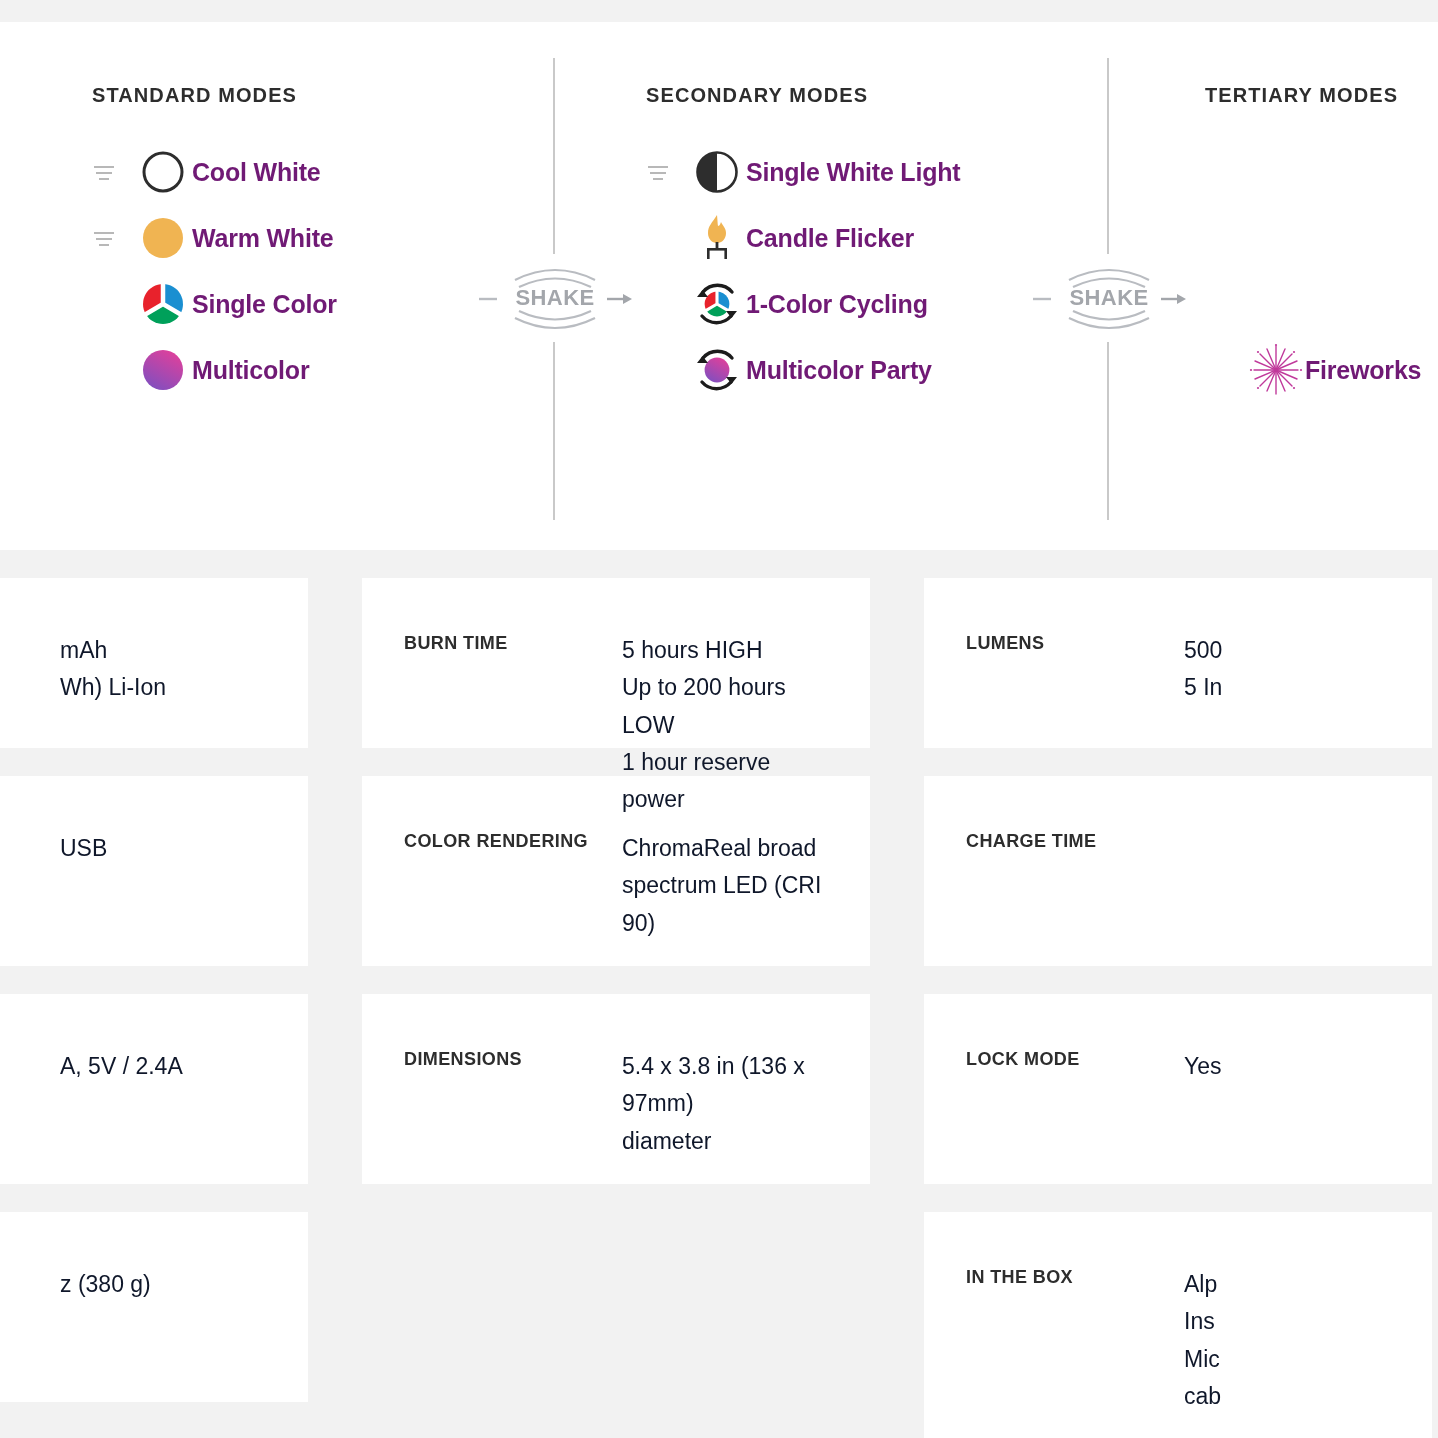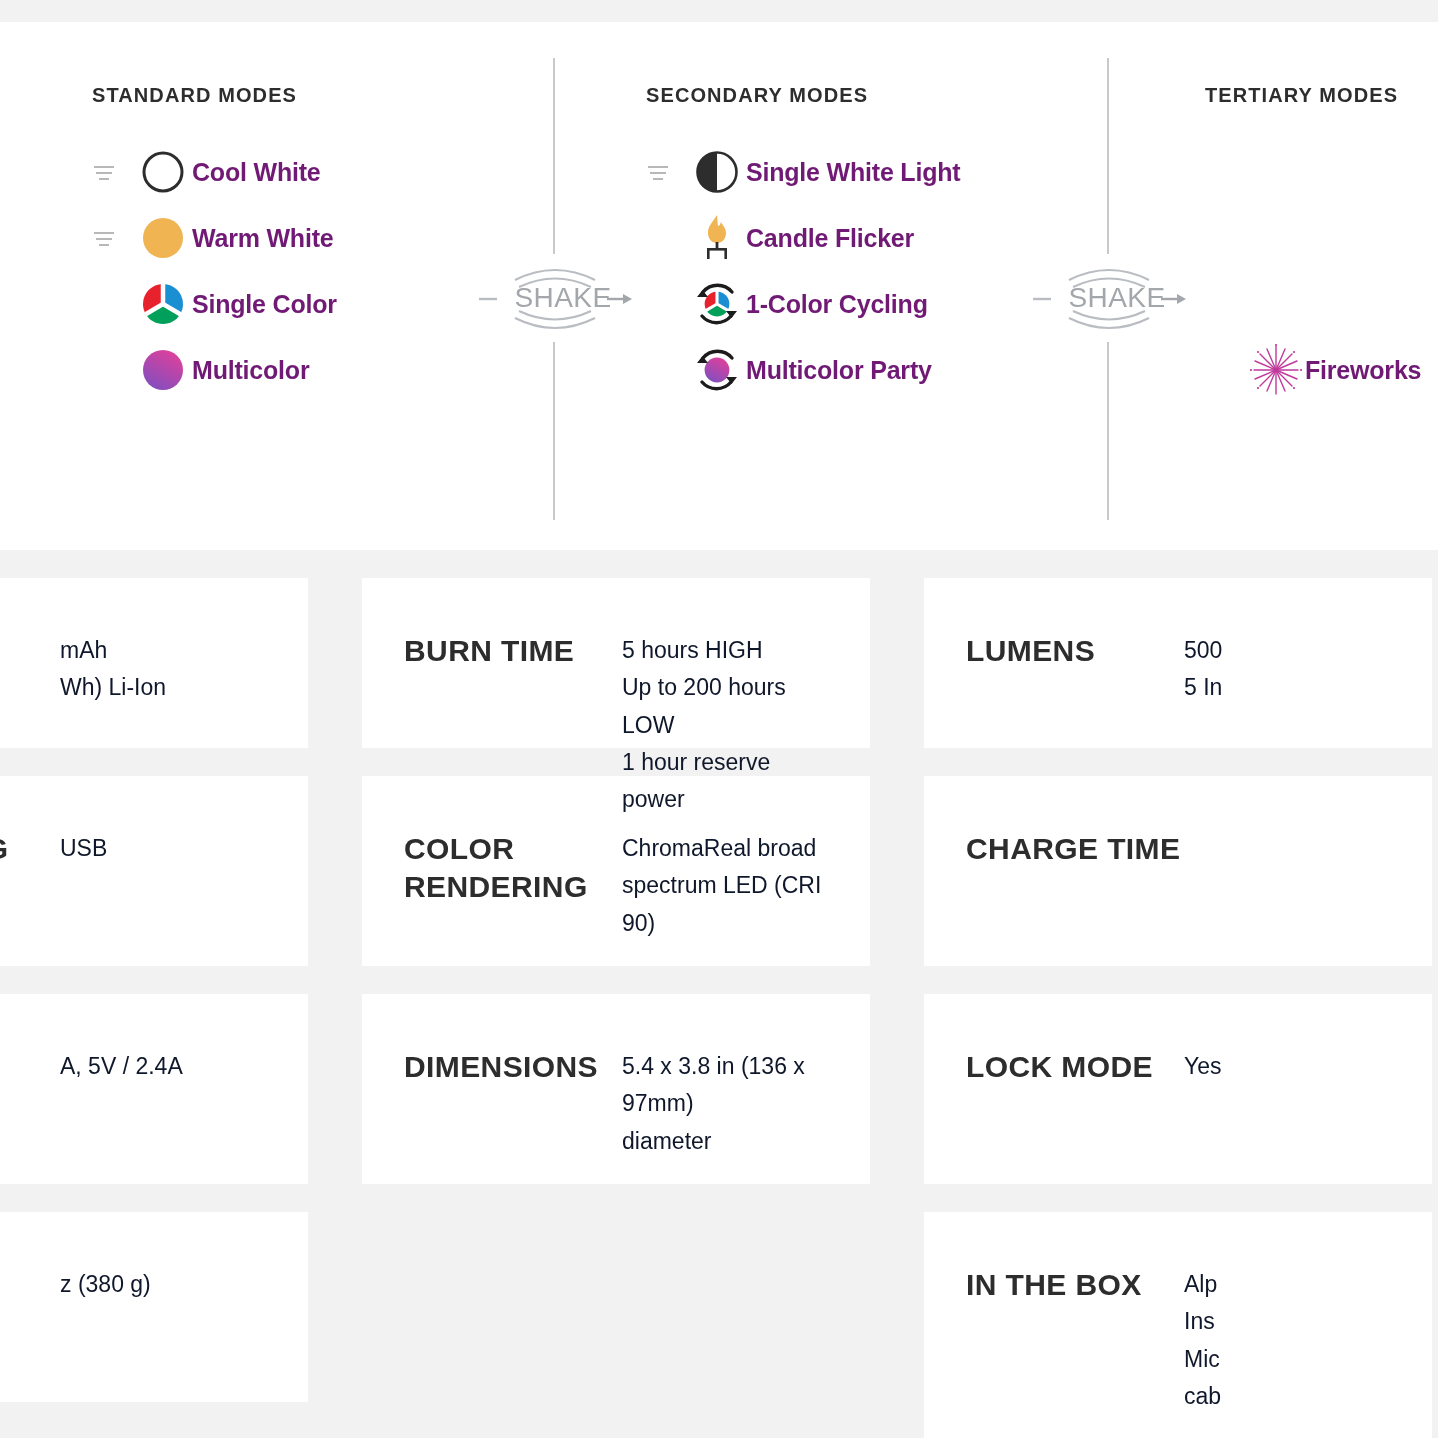--- a/index.html
+++ b/index.html
@@ -73,24 +73,24 @@
     position: absolute;
     top: 232px;
     left: -78px;
     width: 160px; height: 88px;
     background: #ffffff;
     display: flex; align-items: center; justify-content: center;
   }
   .shake-wrap { position: relative; width: 160px; height: 88px; }
   .shake-text {
     position: absolute;
-    left: 8px; top: 0;
+    left: 0; top: 0;
     width: 160px; height: 88px;
     display: flex; align-items: center; justify-content: center;
-    font-size: 28px; font-weight: 400;
+    font-size: 22px; font-weight: 700;
     letter-spacing: 0.4px;
     color: #a3a6ab;
     white-space: nowrap;
   }
 
   
   .spec-grid {
     position: absolute;
     left: -200px; top: 578px;
     width: 1830px;
@@ -110,21 +110,21 @@
     margin-bottom: 28px;
     display: flex;
     align-items: flex-start;
   }
   .card-h4 { height: 170px; }
   .card-h5 { height: 190px; }
   .card-tall { height: 240px; }
 
   .spec-label {
     flex: 0 0 218px;
-    font-size: 30px;
+    font-size: 18px;
     font-weight: 700;
     letter-spacing: 0.4px;
     color: #2d2d2d;
     line-height: 1.28;
     text-transform: uppercase;
   }
   .spec-value {
     flex: 1 1 auto;
     font-size: 23px;
     font-weight: 400;

